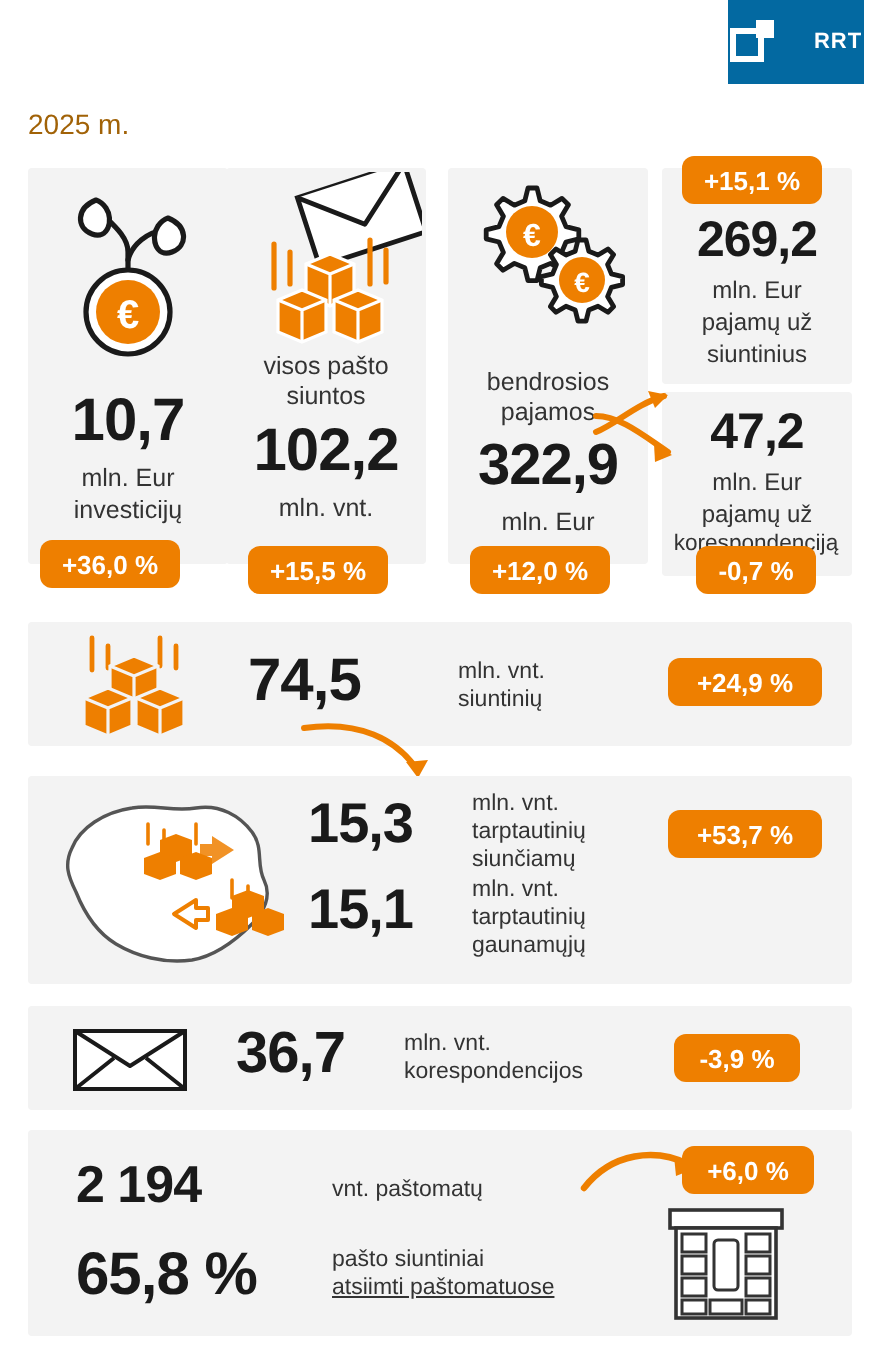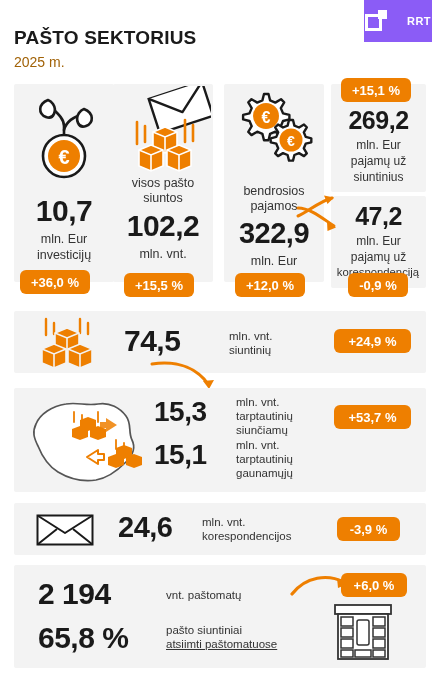--- a/index.html
+++ b/index.html
@@ -9,21 +9,21 @@
     font-family: "Liberation Sans", sans-serif;
     color: #1a1a1a;
     overflow: hidden;
   }
   #page { position: relative; width: 440px; height: 682px; background:#fff; }
 
   
   .logo {
     position: absolute; top: 0; right: 8px;
     width: 68px; height: 42px;
-    background: #8b5cf6;
+    background: #0369a1;
     display: flex; align-items: center; justify-content: center; gap: 20px;
   }
   .logo-mark { width: 22px; height: 22px; position: relative; }
   .logo-mark .sq-o {
     position:absolute; left:0; top:4px; width:17px; height:17px;
     border: 3px solid #ffffff;
   }
   .logo-mark .sq-f {
     position:absolute; right:0; top:0; width:9px; height:9px;
     background:#ffffff;
@@ -81,21 +81,20 @@
 <div id="page">
 
   <div class="logo">
     <div class="logo-mark">
       <div class="sq-o"></div>
         <div class="sq-f"></div>
     </div>
     <span class="logo-text">RRT</span>
   </div>
 
-  <div class="title">PAŠTO SEKTORIUS</div>
   <div class="subtitle">2025 m.</div>
 
   <div class="card col c1">
     <div class="icon-wrap" style="top:8px;">
       <svg width="76" height="88" viewBox="0 0 76 88">
         <path d="M38 56 L38 34 C38 26 30 20 24 14" fill="none" stroke="#1a1a1a" stroke-width="2.6" stroke-linecap="round"></path>
         <path d="M38 38 C40 30 48 24 56 23" fill="none" stroke="#1a1a1a" stroke-width="2.6" stroke-linecap="round"></path>
         <path d="M22 8 C12 12 12 22 20 25 C28 28 31 18 27 12 C25.5 9.8 23.8 8.6 22 8 Z" fill="#fff" stroke="#1a1a1a" stroke-width="2.6" stroke-linejoin="round"></path>
         <path d="M58 17 C68 21 68 31 60 34 C52 37 49 27 53 21 C54.5 18.8 56.2 17.6 58 17 Z" fill="#fff" stroke="#1a1a1a" stroke-width="2.6" stroke-linejoin="round"></path>
         <circle cx="38" cy="64" r="21" fill="#fff" stroke="#1a1a1a" stroke-width="2.6"></circle>
@@ -170,21 +169,21 @@
     <div class="lbl col-center" style="position:absolute;left:0;width:100%;top:86px;font-size:12px;">siuntinius</div>
   </div>
   <div class="badge" style="left:341px; top:78px; width:70px;">+15,1 %</div>
 
   <div class="card c4b" style="width:95px;text-decoration:underline;">
     <div class="bignum col-center" style="position:absolute;left:0;width:100%;top:6px;font-size:25px;">47,2</div>
     <div class="lbl col-center" style="position:absolute;left:0;width:100%;top:38px;font-size:12px;">mln. Eur</div>
     <div class="lbl col-center" style="position:absolute;left:0;width:100%;top:54px;font-size:12px;">pajamų už</div>
     <div class="lbl col-center" style="position:absolute;left:-1px;width:101%;top:70px;font-size:11.3px;">korespondenciją</div>
   </div>
-  <div class="badge" style="left:348px; top:273px; width:60px;">-0,9 %</div>
+  <div class="badge" style="left:348px; top:273px; width:60px;">-0,7 %</div>
 
   <svg class="svgabs" style="left:296px; top:182px;" width="50" height="50" viewBox="0 0 50 50">
     <path d="M2 34 C12 30 22 20 36 16" fill="none" stroke="#EE7F00" stroke-width="3" stroke-linecap="round"></path>
     <path d="M38 15.5 L28 13.5 L31.5 22 Z" fill="#EE7F00"></path>
   </svg>
   <svg class="svgabs" style="left:296px; top:202px;" width="52" height="42" viewBox="0 0 52 42">
     <path d="M2 6 C14 6 26 16 38 24" fill="none" stroke="#EE7F00" stroke-width="3" stroke-linecap="round"></path>
     <path d="M40 25.5 L31 20 L31.5 29 Z" fill="#EE7F00"></path>
   </svg>
 
@@ -261,28 +260,28 @@
   <div class="badge" style="left:334px; top:405px; width:77px;">+53,7 %</div>
 
   <div class="card row-card r4">
     <div style="position:absolute;left:22px;top:11px;">
       <svg width="58" height="32" viewBox="0 0 58 32">
         <rect x="1.5" y="1.5" width="55" height="29" fill="#fff" stroke="#1a1a1a" stroke-width="2"></rect>
         <path d="M1.5 1.5 L29 19 L56.5 1.5" fill="none" stroke="#1a1a1a" stroke-width="2" stroke-linejoin="round"></path>
         <path d="M1.5 30.5 L21 15 M56.5 30.5 L37 15" fill="none" stroke="#1a1a1a" stroke-width="2"></path>
       </svg>
     </div>
-    <div class="bignum" style="position:absolute;left:104px;top:8px;font-size:29px;">24,6</div>
+    <div class="bignum" style="position:absolute;left:104px;top:8px;font-size:29px;">36,7</div>
     <div class="lbl" style="position:absolute;left:188px;top:13px;font-size:11.5px;">mln. vnt.</div>
     <div class="lbl" style="position:absolute;left:188px;top:27px;font-size:11.5px;">korespondencijos</div>
   </div>
   <div class="badge" style="left:337px; top:517px; width:63px;">-3,9 %</div>
 
   <div class="card row-card r5">
-    <div class="bignum" style="position:absolute;left:24px;top:12px;font-size:30px;">2 194</div>
+    <div class="bignum" style="position:absolute;left:24px;top:12px;font-size:26px;">2 194</div>
     <div class="lbl" style="position:absolute;left:152px;top:24px;font-size:11.5px;">vnt. paštomatų</div>
 
     <div class="bignum" style="position:absolute;left:24px;top:56px;font-size:30px;">65,8 %</div>
     <div class="lbl" style="position:absolute;left:152px;top:59px;font-size:11.5px;">pašto siuntiniai</div>
     <div class="lbl" style="position:absolute;left:152px;top:73px;font-size:11.5px;text-decoration:underline;">atsiimti paštomatuose</div>
 
     <div style="position:absolute;left:318px;top:38px;">
       <svg width="62" height="58" viewBox="0 0 62 58">
         <rect x="3" y="2" width="56" height="9" fill="#fff" stroke="#333" stroke-width="1.8"></rect>
         <rect x="6" y="11" width="50" height="45" fill="#fff" stroke="#333" stroke-width="1.8"></rect>

